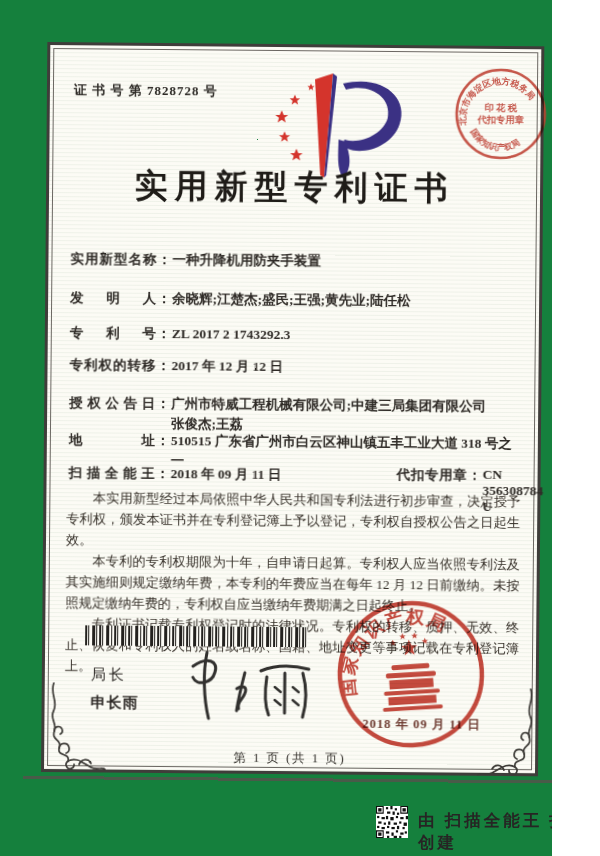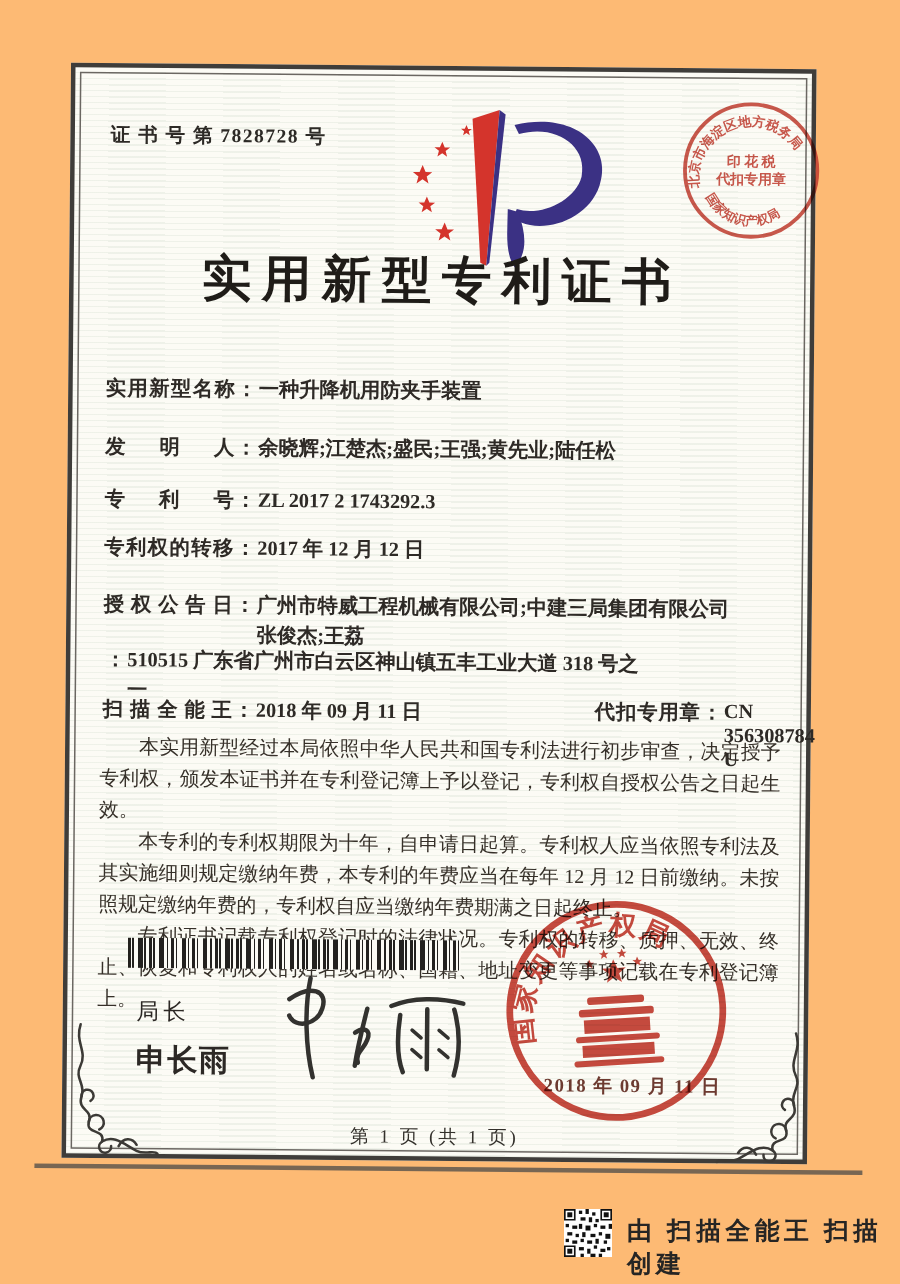--- a/index.html
+++ b/index.html
@@ -1,16 +1,16 @@
 <!DOCTYPE html>
 <html><head>
 <meta charset="utf-8">
 <style>
   html,body{margin:0;padding:0;}
-  .scan{position:relative;width:600px;height:856px;background:#fdba74;overflow:hidden;
+  .scan{position:relative;width:552px;height:856px;background:#15803d;overflow:hidden;
         font-family:"Liberation Serif","DejaVu Serif",serif;}
   .paper-rot{position:absolute;inset:0;transform:rotate(0.5deg);transform-origin:50% 50%;}
   .frame{position:absolute;left:44px;top:44px;width:491px;height:724px;
          border:3px solid #3f3d3a;
          background:
            repeating-linear-gradient(0deg, rgba(168,190,168,0.16) 0 1px, rgba(0,0,0,0) 1px 4px),
            #fcfbf5;}
   .frame::before{content:"";position:absolute;inset:3px;border:1px solid #6b6762;pointer-events:none;}
   .paper-edge{position:absolute;left:26px;top:778px;width:552px;height:3px;background:#55514b;opacity:.8;}
 
@@ -35,21 +35,21 @@
   .body-text p{margin:0;text-indent:2em;}
 
   .barcode{position:absolute;left:40px;top:580px;width:222px;height:20px;
     background:repeating-linear-gradient(90deg,
       #23211e 0 2px,#fcfbf5 2px 3px,#23211e 3px 4px,#fcfbf5 4px 7px,
       #23211e 7px 10px,#fcfbf5 10px 11px,#23211e 11px 12px,#fcfbf5 12px 14px,
       #23211e 14px 16px,#fcfbf5 16px 17px,#23211e 17px 18px,#fcfbf5 18px 21px,
       #23211e 21px 24px,#fcfbf5 24px 26px,#23211e 26px 27px,#fcfbf5 27px 29px);}
 
   .signer-title{position:absolute;left:46px;top:620px;font-size:15px;font-weight:400;color:#2c2825;letter-spacing:3px;}
-  .signer-name{position:absolute;left:46px;top:648px;font-size:20px;font-weight:700;color:#2c2825;letter-spacing:1px;}
+  .signer-name{position:absolute;left:46px;top:648px;font-size:15px;font-weight:700;color:#2c2825;letter-spacing:1px;}
   .signature{position:absolute;left:126px;top:600px;width:150px;height:82px;}
 
   .seal-date{position:absolute;left:318px;top:668px;font-size:12.5px;font-weight:600;
              letter-spacing:1px;color:#6d3a30;}
   .office-seal{position:absolute;left:290px;top:550px;width:152px;height:152px;
                opacity:.92;mix-blend-mode:multiply;transform:rotate(-4deg);}
 
   .ornament-l{position:absolute;left:1px;top:636px;width:62px;height:92px;}
   .ornament-r{position:absolute;left:432px;top:638px;width:62px;height:92px;transform:scaleX(-1);}
 
@@ -127,20 +127,21 @@
       </div>
       <div class="field-row r5">
         <span class="f-label">授权公告日</span>
         <span class="f-colon">：</span>
         <span class="f-value">
           <div>广州市特威工程机械有限公司;中建三局集团有限公司</div>
           <div>张俊杰;王荔</div>
         </span>
       </div>
       <div class="field-row r6">
+        <span class="f-label">地址</span>
         <span class="f-colon">：</span>
         <span class="f-value">
           <div>510515 广东省广州市白云区神山镇五丰工业大道 318 号之</div>
           <div>一</div>
         </span>
       </div>
       <div class="field-row r7" style="width:300px">
         <span class="f-label">扫描全能王</span>
         <span class="f-colon">：</span>
         <span class="f-value">2018 年 09 月 11 日</span>

